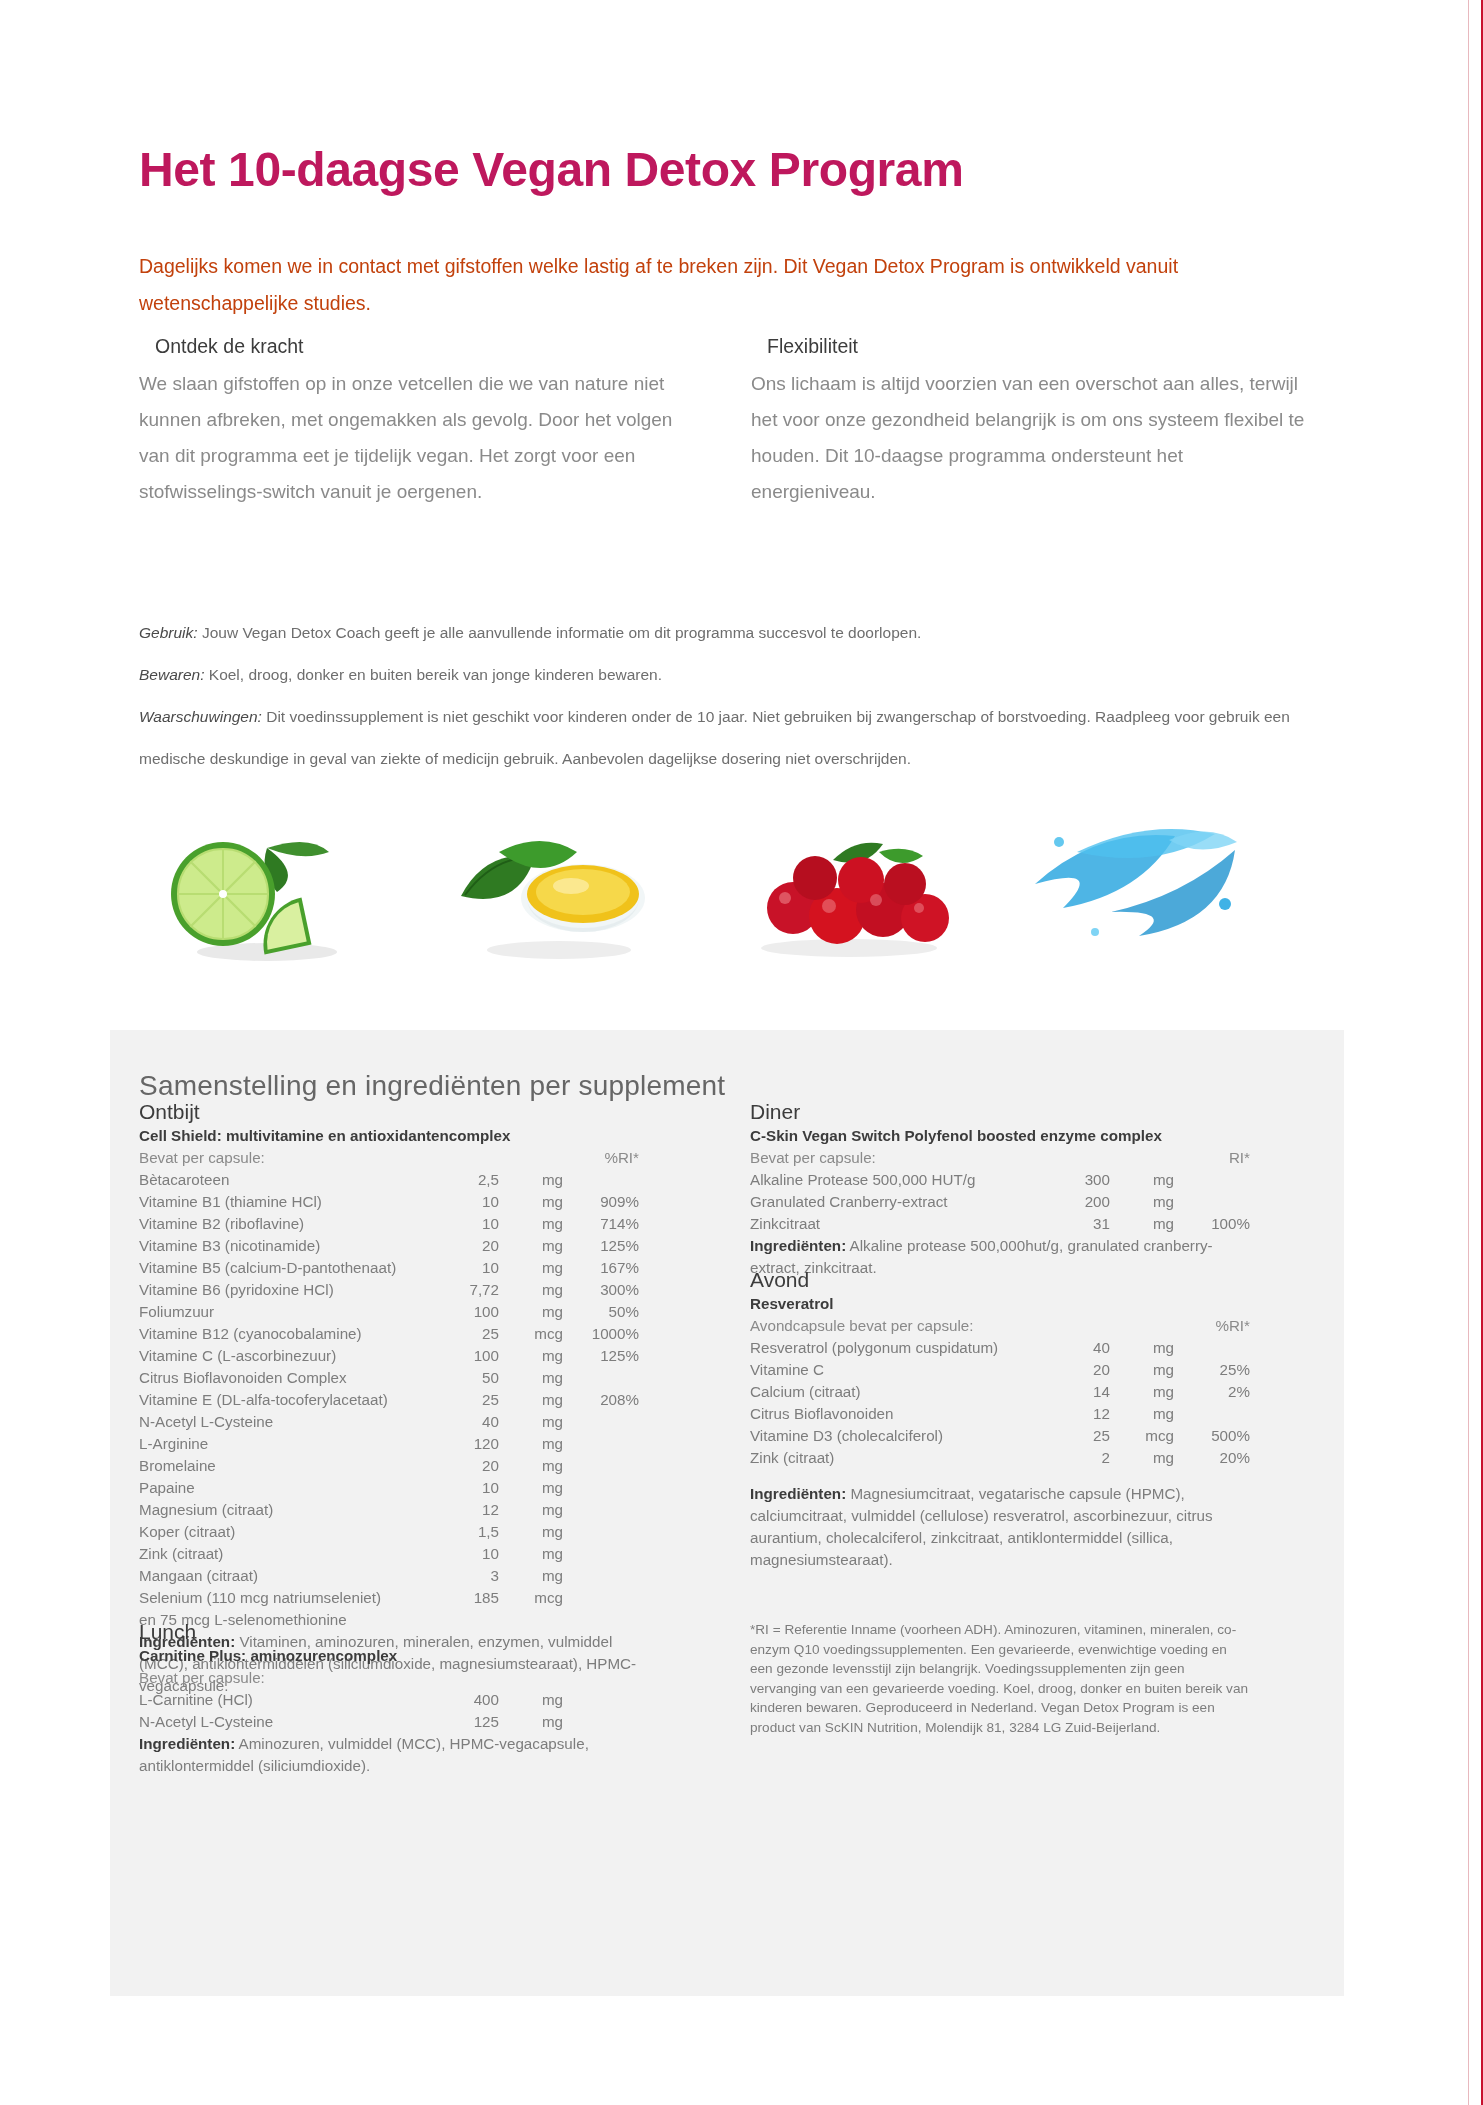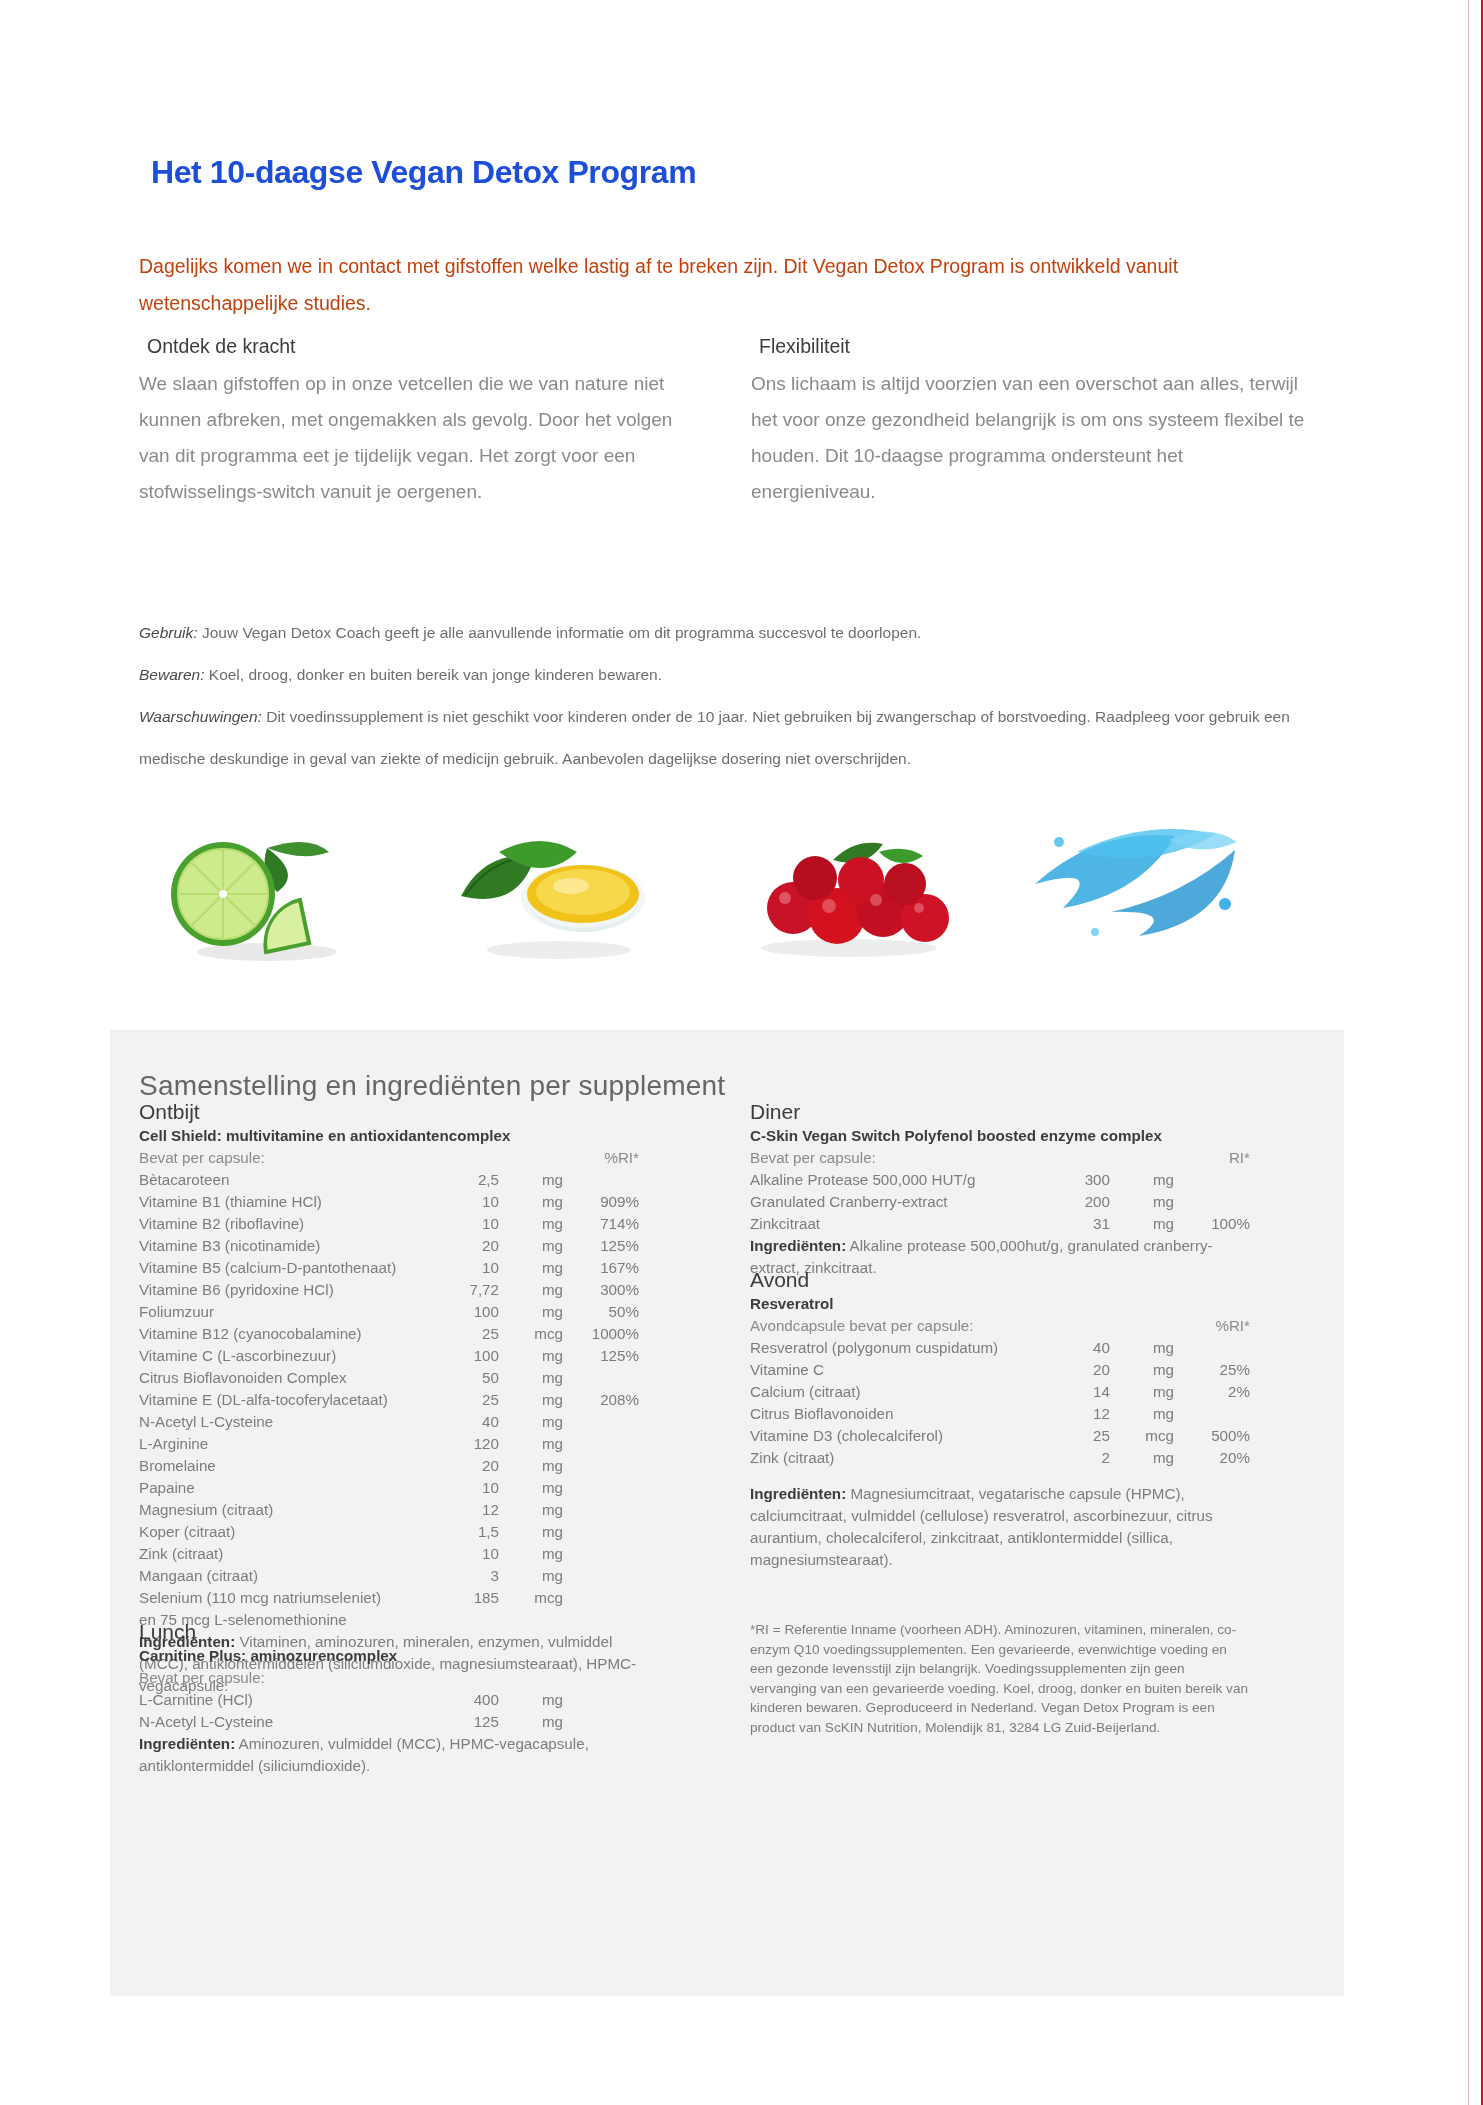--- a/index.html
+++ b/index.html
@@ -29,45 +29,45 @@
   .edge-rule-inner {
     position: absolute;
     top: 0; right: 14px;
     width: 1px; height: 2105px;
     background: #e8b8be;
   }
 
   .content { position: absolute; left: 139px; top: 0; width: 1205px; }
 
   h1.title {
-    font-size: 32px;
+    font-size: 48px;
     font-weight: bold;
     letter-spacing: -0.4px;
-    color: #1d4ed8;
-    margin: 12px;
+    color: #be185d;
+    margin: 0;
     position: absolute;
     left: 0; top: 142px;
     white-space: nowrap;
   }
 
   .intro {
     position: absolute;
     left: 0; top: 228px;
     width: 1165px;
     font-size: 19.5px;
     line-height: 37px;
     color: #c2410c;
   }
 
   .cols { position: absolute; left: 0; top: 335px; width: 1180px; }
   .col { position: absolute; top: 0; width: 560px; }
   .col.left { left: 0; }
   .col.right { left: 612px; }
   .col h3 {
-    margin: 0 0 8px 8px;
+    margin: 0 0 8px 16px;
     font-size: 19.5px;
     font-weight: normal;
     color: #3c3c3c;
   }
   .col p {
     margin: 0;
     font-size: 19px;
     line-height: 36px;
     color: #8a8a8a;
   }

